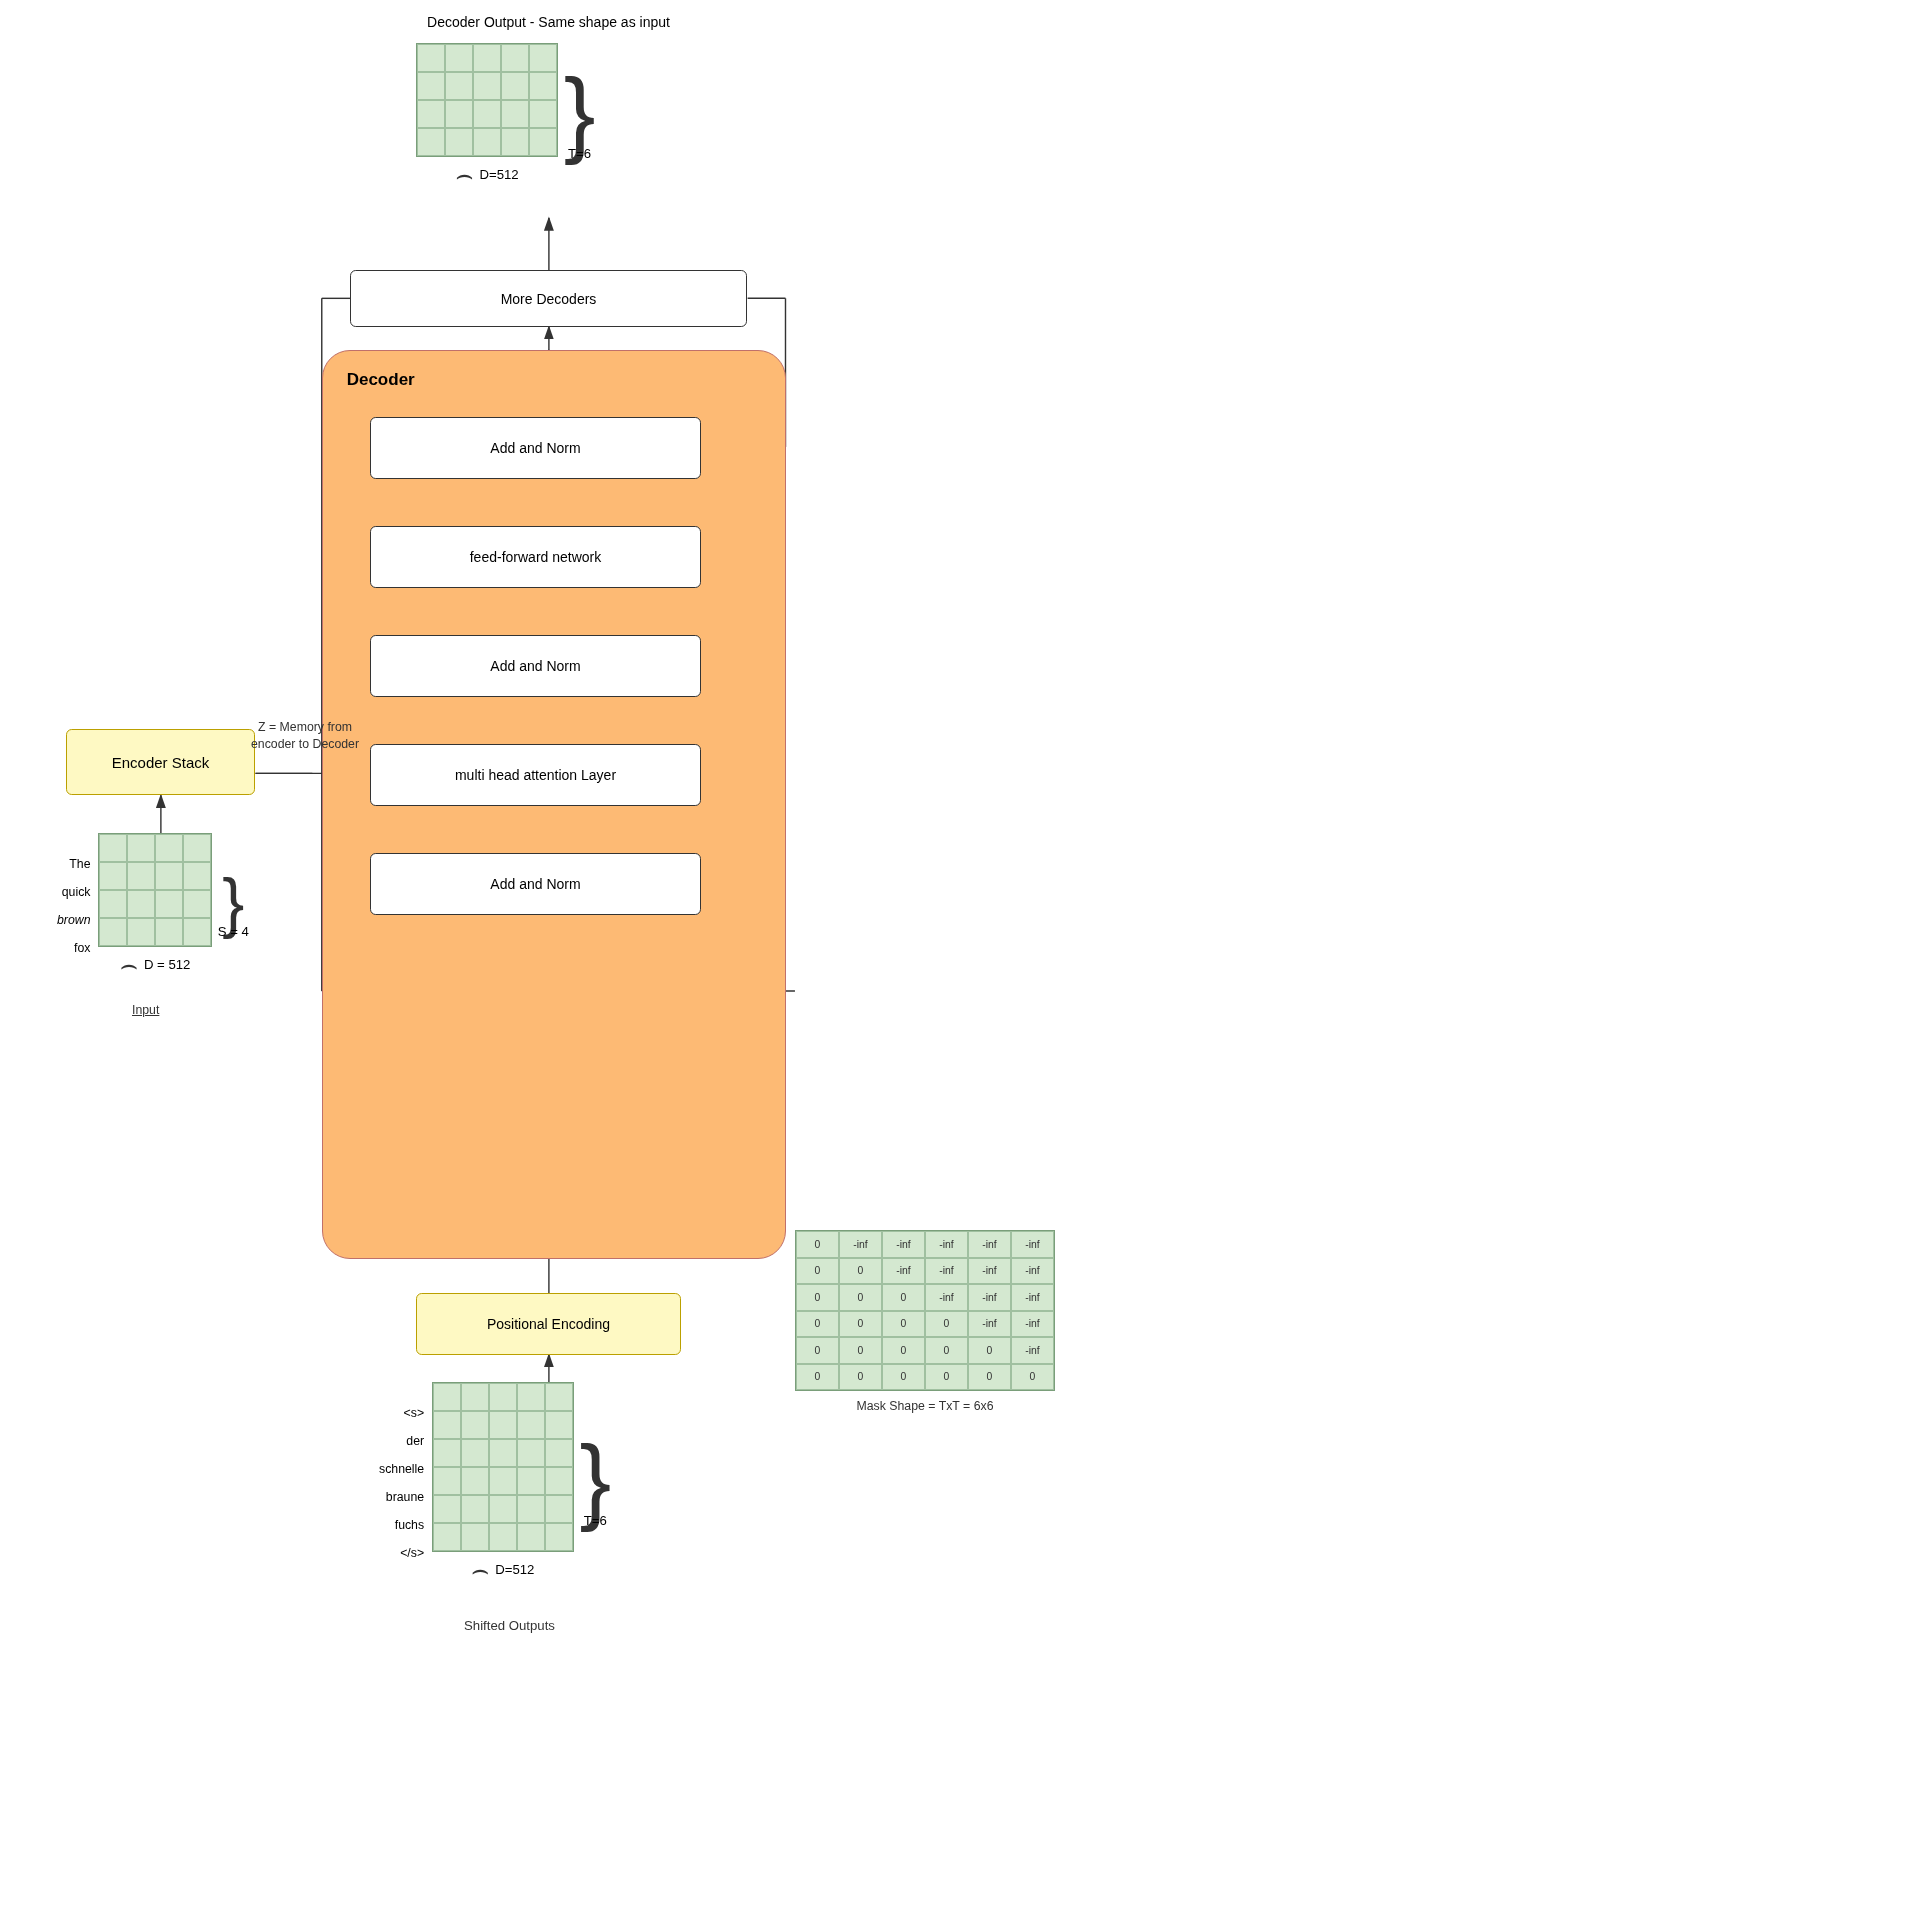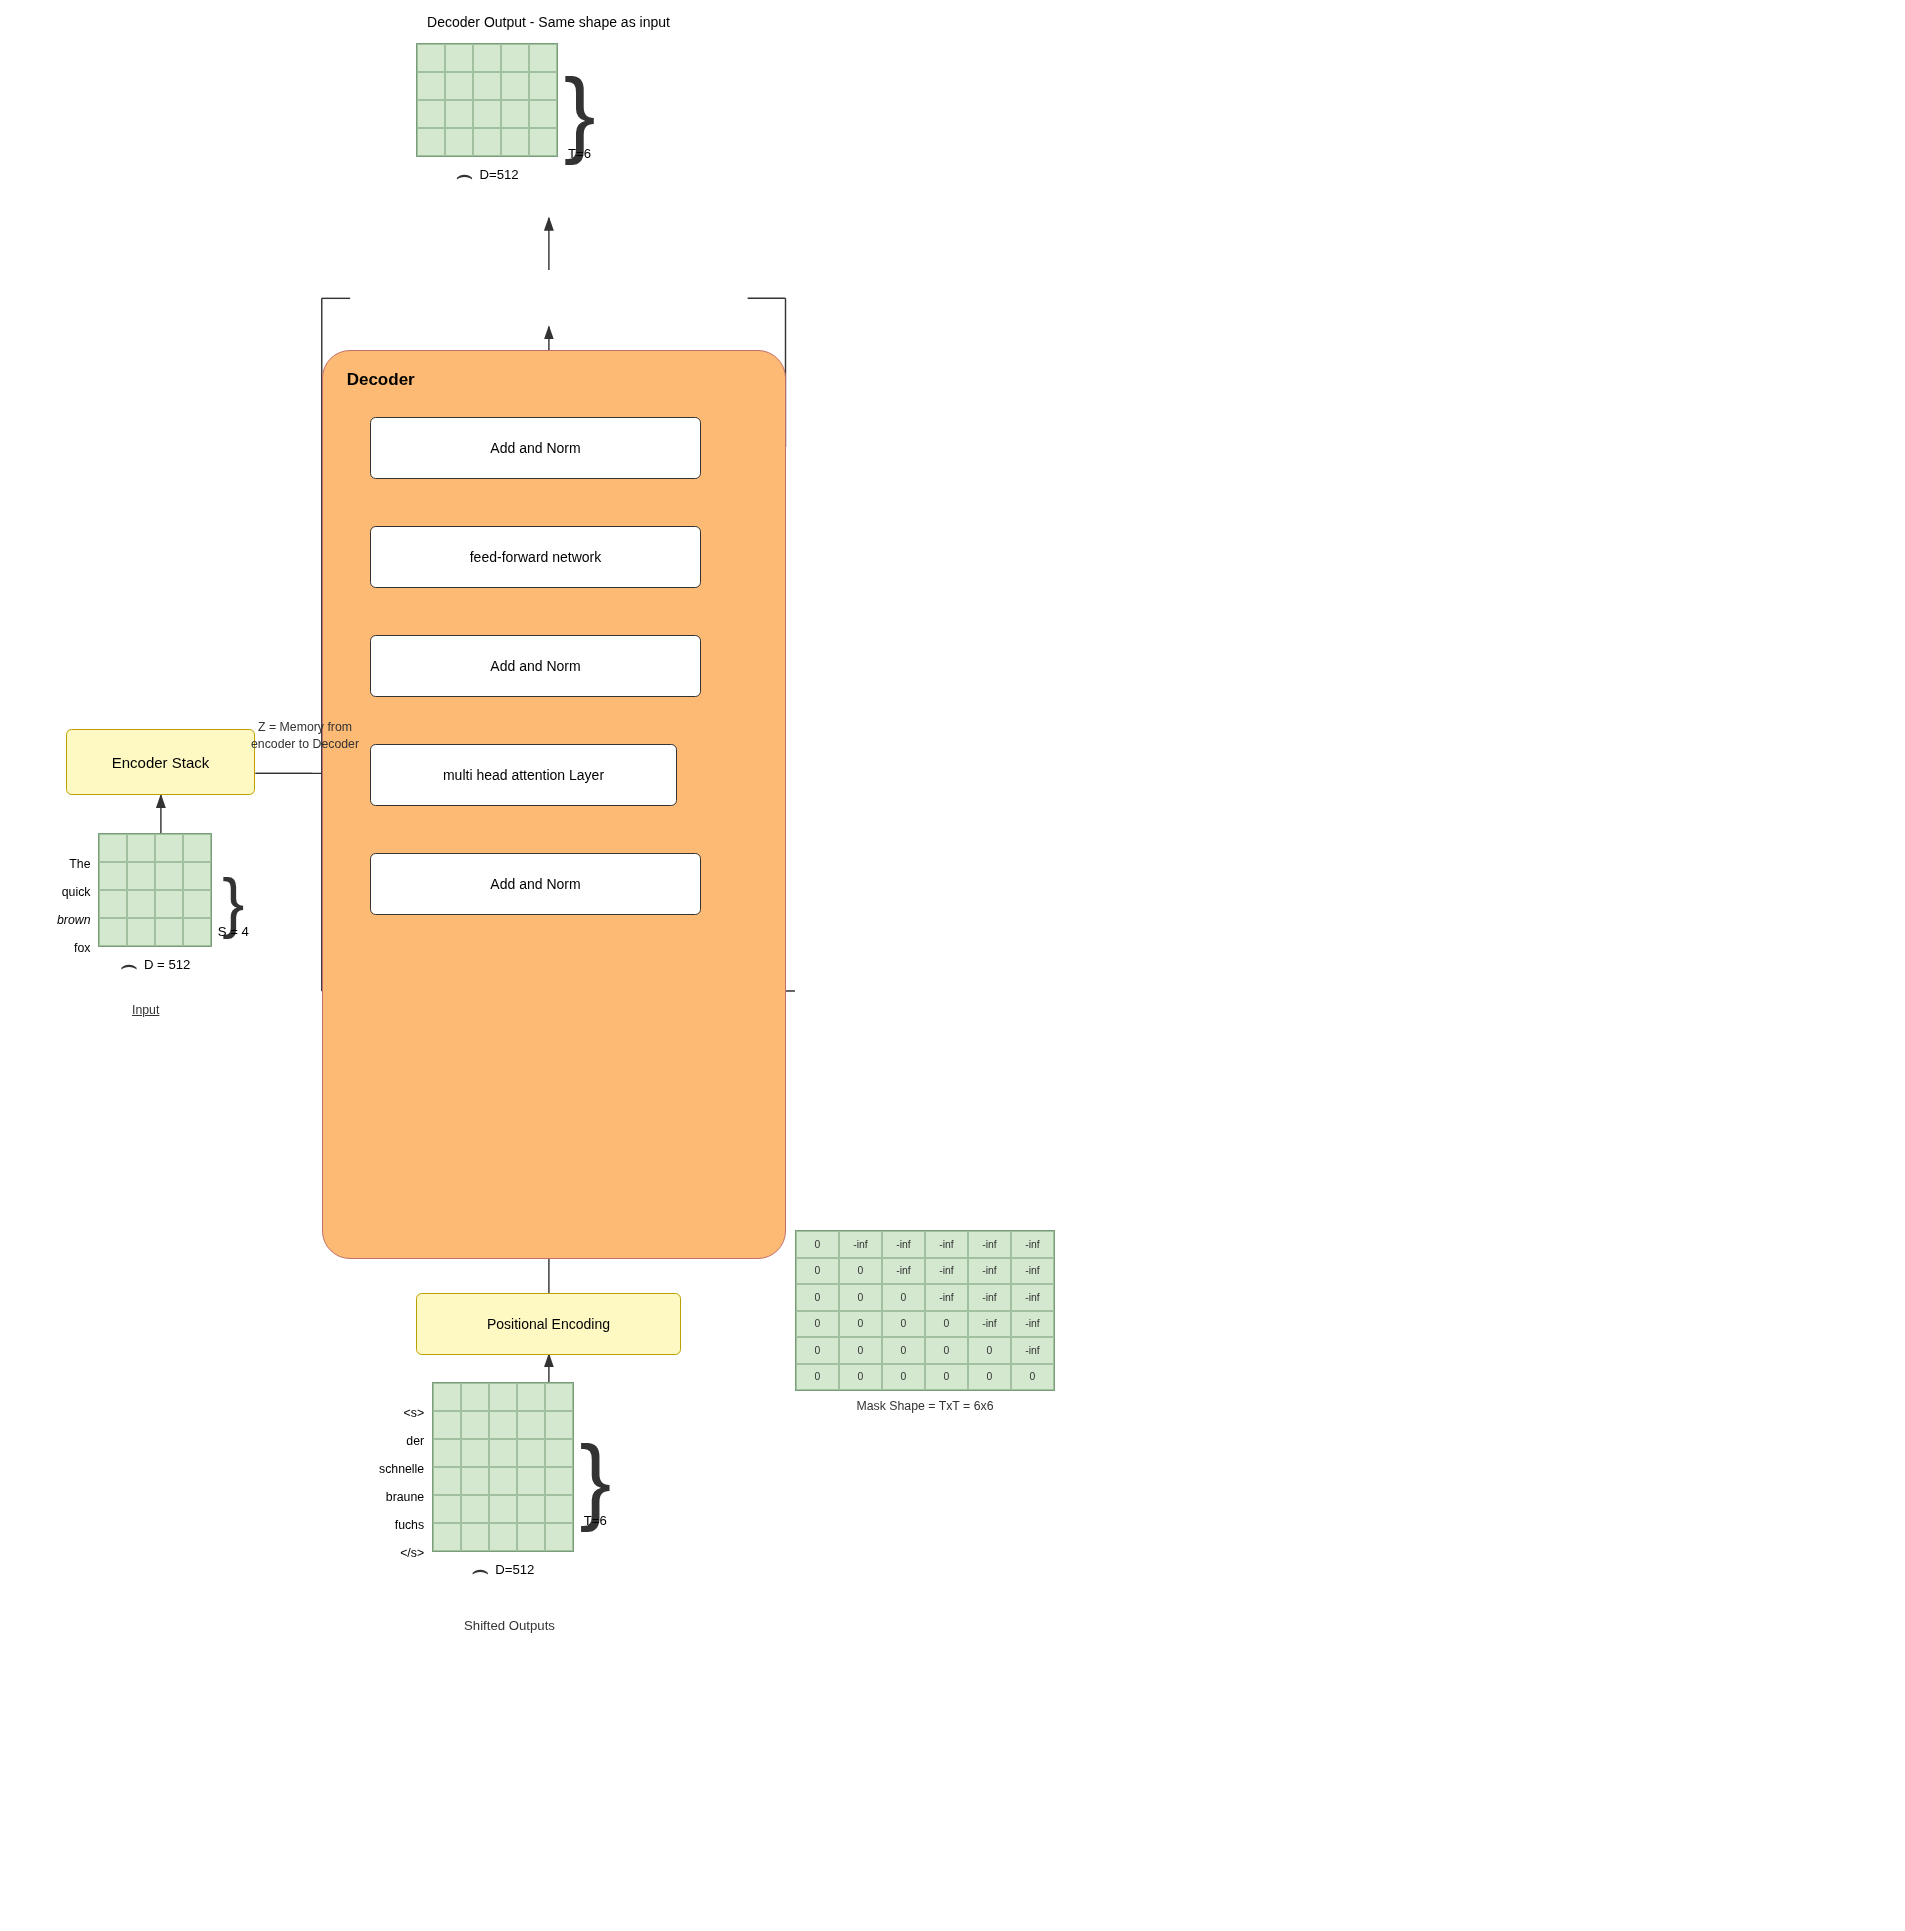--- a/index.html
+++ b/index.html
@@ -99,21 +99,21 @@
       position: absolute;
       top: 284px;
       left: 47px;
       width: 331px;
       height: 62px;
     }
     .box-mha {
       position: absolute;
       top: 393px;
       left: 47px;
-      width: 307px;
+      width: 331px;
       height: 62px;
     }
     .box-add-norm-3 {
       position: absolute;
       top: 502px;
       left: 47px;
       width: 331px;
       height: 62px;
     }
     .box-masked {
@@ -256,20 +256,23 @@
         <span style="font-size:28px; color:#333; line-height:1;">⌢</span>
         <span style="font-size:13.2px; margin-left:5.7px;">D=512</span>
       </div>
     </div>
     <div style="display:flex; flex-direction:column; align-items:center; margin-left:5.7px;">
       <span style="font-size:95px; line-height:0.9; color:#333;">}</span>
       <span style="font-size:13.2px; margin-top:-9.5px;">T=6</span>
     </div>
   </div>
 
+  <div class="more-decoders inner-box">
+    <span>More Decoders</span>
+  </div>
 
   <div class="decoder-outer">
     <div class="decoder-title">Decoder</div>
 
     <div class="inner-box box-add-norm-1">
       <span>Add and Norm</span>
     </div>
 
     <div class="inner-box box-ffn">
       <span>feed-forward network</span>

